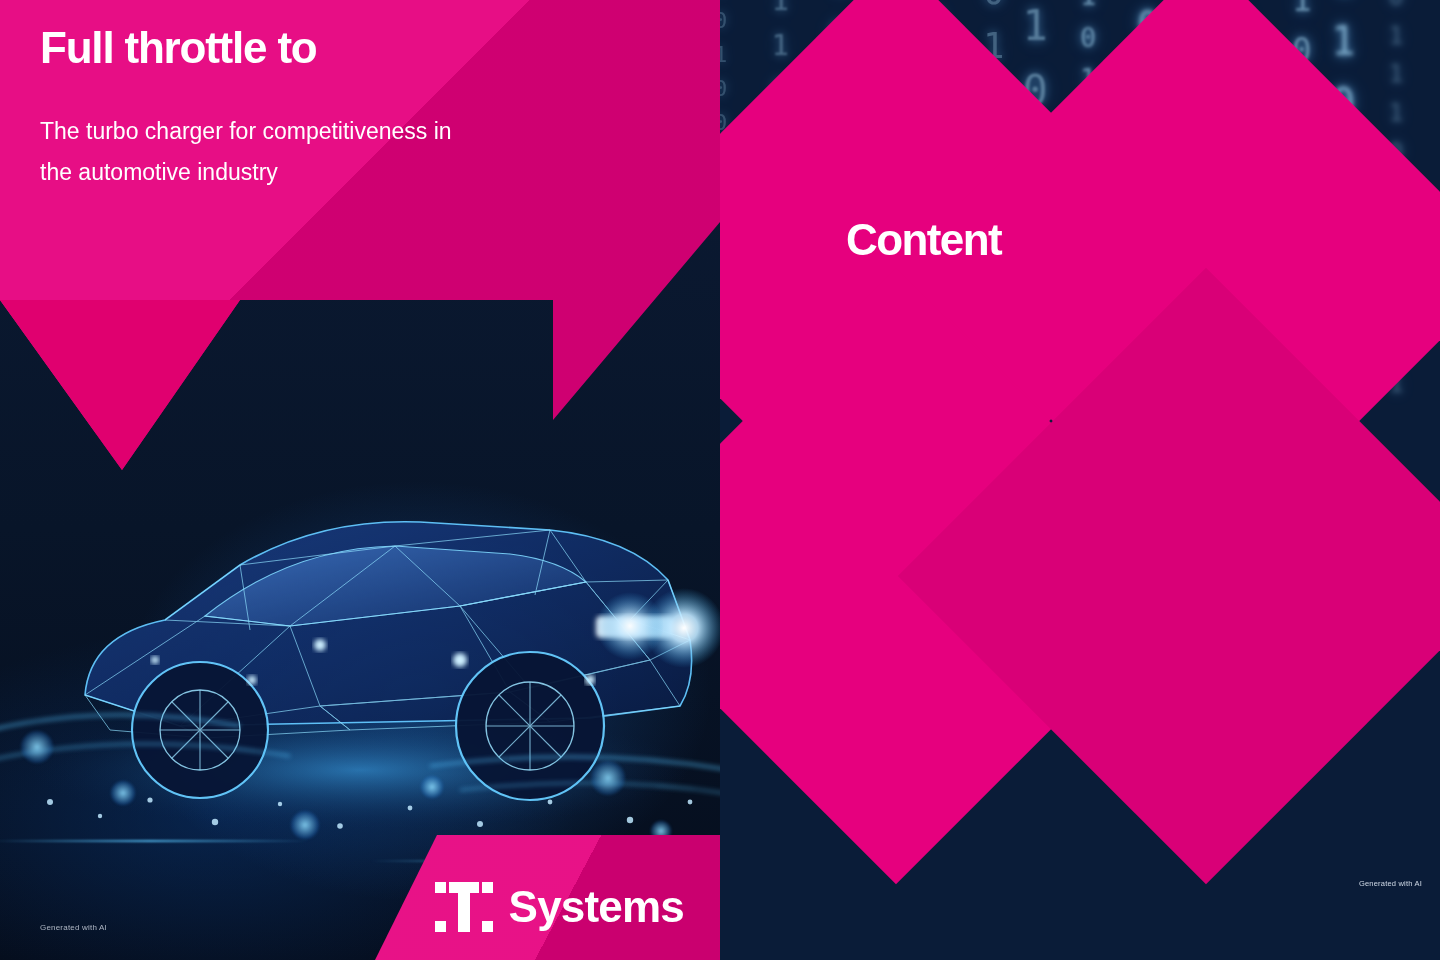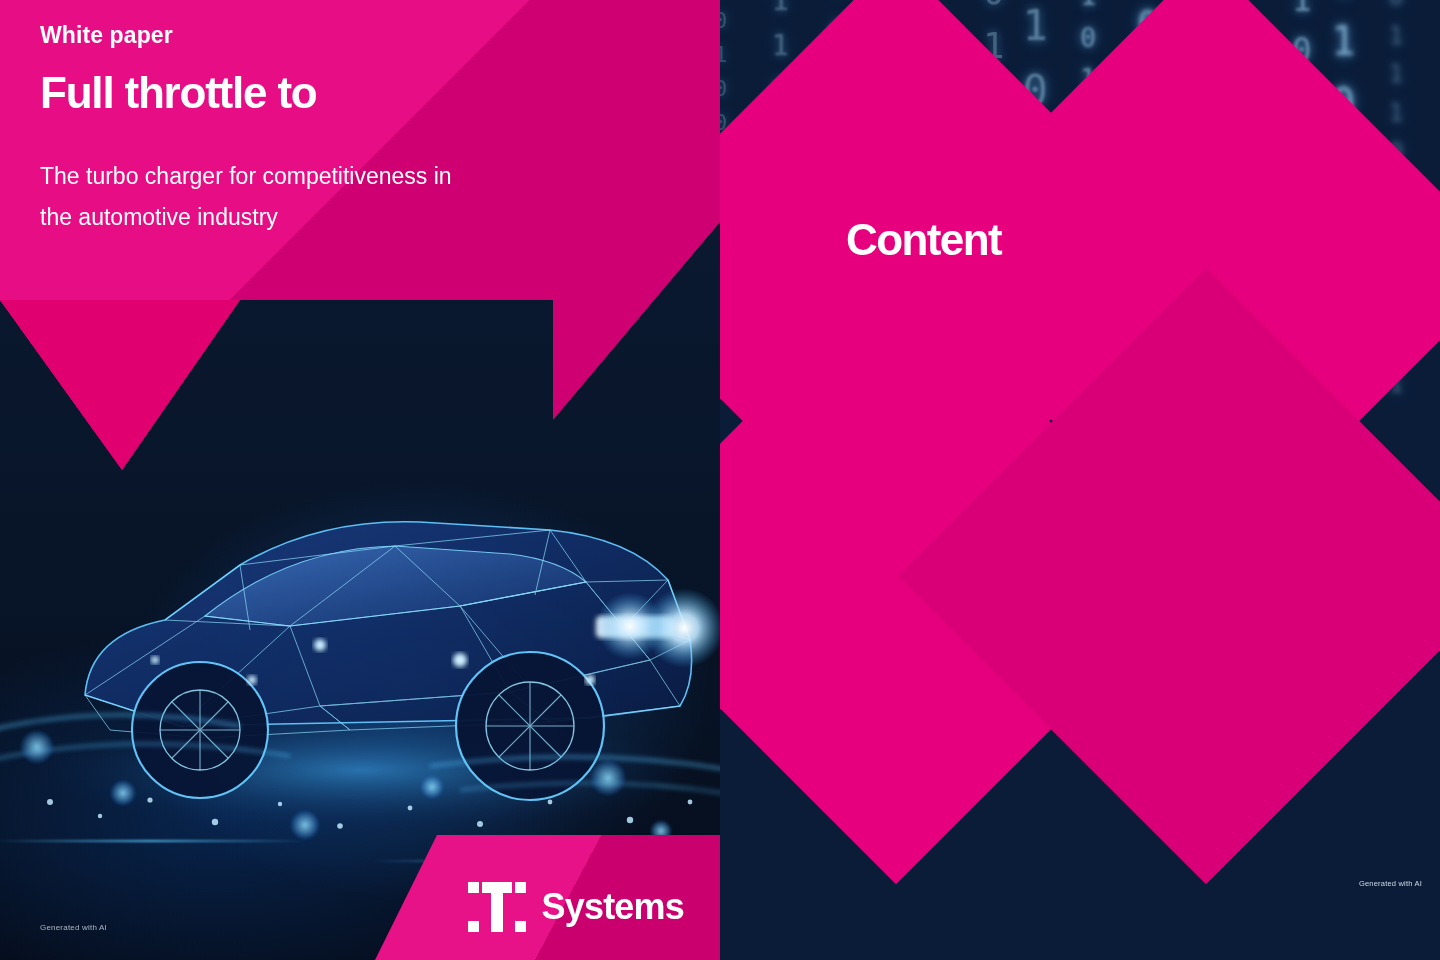--- a/index.html
+++ b/index.html
@@ -83,21 +83,21 @@
     color:#fff; font-size:23px; line-height:1.45; margin-top:42px; font-weight:400;
   }
 
   
   .logo {
     position:absolute; right:36px; bottom:28px; z-index:8;
     display:flex; align-items:center; gap:16px;
   }
   .logo-mark { width:58px; height:50px; }
   .logo-word {
-    color:#fff; font-size:36px; font-weight:bold; letter-spacing:-.8px; line-height:1;
+    color:#fff; font-size:44px; font-weight:bold; letter-spacing:-.8px; line-height:1;
   }
 
   .ai-note-left {
     position:absolute; left:40px; bottom:28px; z-index:8;
     color:#cfd6e2; font-size:8px; letter-spacing:.2px; opacity:.82;
   }
 
   
   .page-right {
     position:relative; width:720px; height:960px; overflow:hidden;
@@ -274,21 +274,20 @@
       <div class="bokeh" style="left:660px; top:390px; width:22px; height:22px;"></div>
       <div class="streak" style="left:0px;   top:410px; width:320px;"></div>
       <div class="streak" style="left:380px; top:430px; width:360px;"></div>
     </div>
 
     <div class="mag-main"></div>
     <div class="mag-main-shade"></div>
     <div class="mag-v-bottomleft"></div>
 
     <div class="cover-text">
-      <div class="kicker">White paper</div>
       <div class="cover-title">Full throttle to</div>
       <div class="cover-sub">The turbo charger for competitiveness in</div>
       <div class="cover-sub" style="margin-top:8px">the automotive industry</div>
     </div>
 
     <div class="mag-logo-band"></div>
     <div class="mag-logo-band-shade"></div>
     <div class="logo">
       <span class="logo-mark">
         <svg viewBox="0 0 58 50" xmlns="http://www.w3.org/2000/svg" aria-hidden="true">

